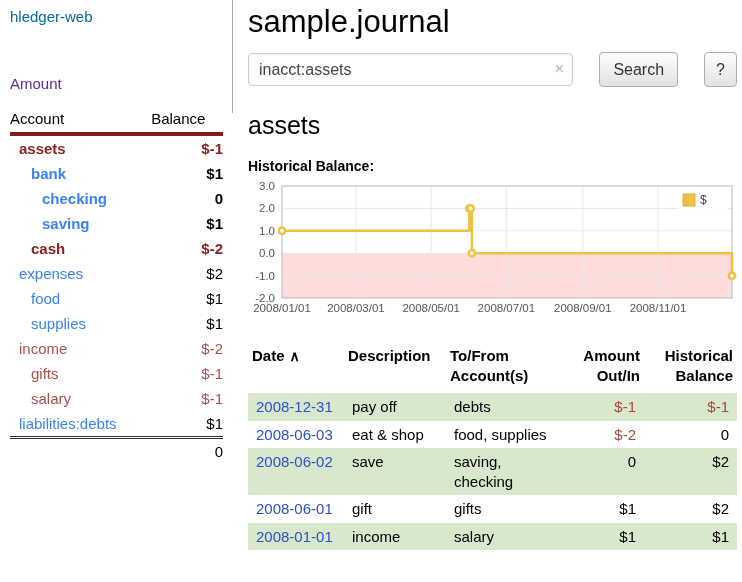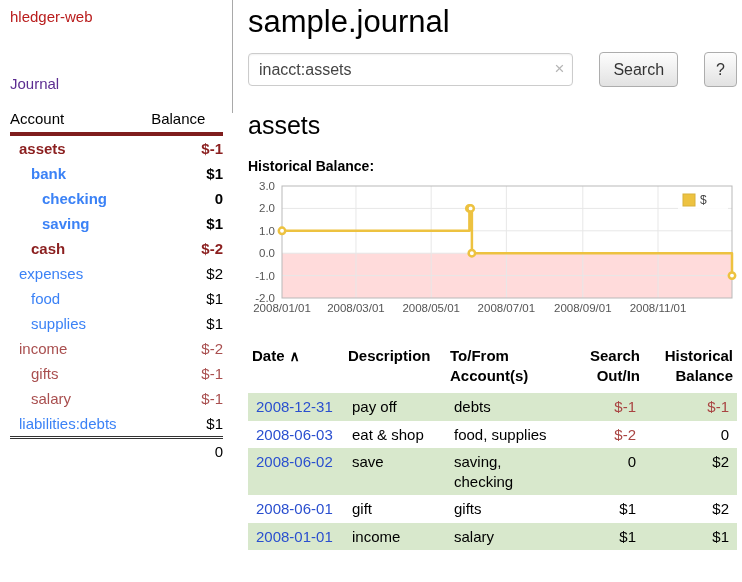--- a/index.html
+++ b/index.html
@@ -8,21 +8,21 @@
     font-family: "Liberation Sans", sans-serif;
     font-size: 15px;
     color: #000;
     background: #fff;
     position: relative;
   }
   a { text-decoration: none; cursor: pointer; }
 
   
   .sidebar { position: absolute; left: 0; top: 0; width: 233px; padding: 8px 10px 0 10px; }
-  .app-title a { color: #b91c1c; font-size: 15px; }
+  .app-title a { color: #0369a1; font-size: 15px; }
   .journal { margin-top: 50px; }
   .journal a { color: #5c2d91; font-size: 15px; }
   .acct-table { width: 100%; border-collapse: collapse; margin-top: 16px; }
   .acct-table th {
     font-weight: normal; text-align: left;
     border-bottom: 4px solid #7f1d1d; padding: 2px 0 5px 0;
   }
   .acct-table th.h-bal { text-align: left; }
   .acct-table td { padding: 4px 0; }
   .acct-row .name a { color: #3b82f6; }
@@ -81,21 +81,21 @@
   .txn-row.stripe { background: #d8e8cc; }
   .date-link { color: #2a4fcf; }
   .neg-amt { color: #a94442; }
   .sort { font-weight: bold; margin-left: 5px; font-size: 14px; }
 </style>
 </head>
 <body>
 
 <div class="sidebar">
   <div class="app-title"><a href="#">hledger-web</a></div>
-  <div class="journal"><a href="#">Journal</a></div>
+  <div class="journal"><a href="#">Amount</a></div>
   <table class="acct-table">
     <thead>
       <tr>
         <th class="h-acct">Account</th>
         <th class="h-bal">Balance</th>
       </tr>
     </thead>
     <tbody>
       <tr class="acct-row d1 bold neg">
           <td class="name"><a href="#">assets</a></td>
@@ -213,21 +213,21 @@
         <col style="width:80px">
         <col style="width:93px">
     </colgroup>
     <thead>
       <tr>
         <th>
           <span>Date</span><span class="sort">∧</span>
         </th>
         <th>Description</th>
         <th>To/From Account(s)</th>
-        <th class="num">Search Out/In</th>
+        <th class="num">Amount Out/In</th>
         <th class="num">Historical Balance</th>
       </tr>
     </thead>
     <tbody>
       <tr class="txn-row stripe">
           <td><a href="#" class="date-link">2008-12-31</a></td>
           <td>pay off</td>
           <td>debts</td>
           <td class="num neg-amt">$-1</td>
           <td class="num neg-amt">$-1</td>

